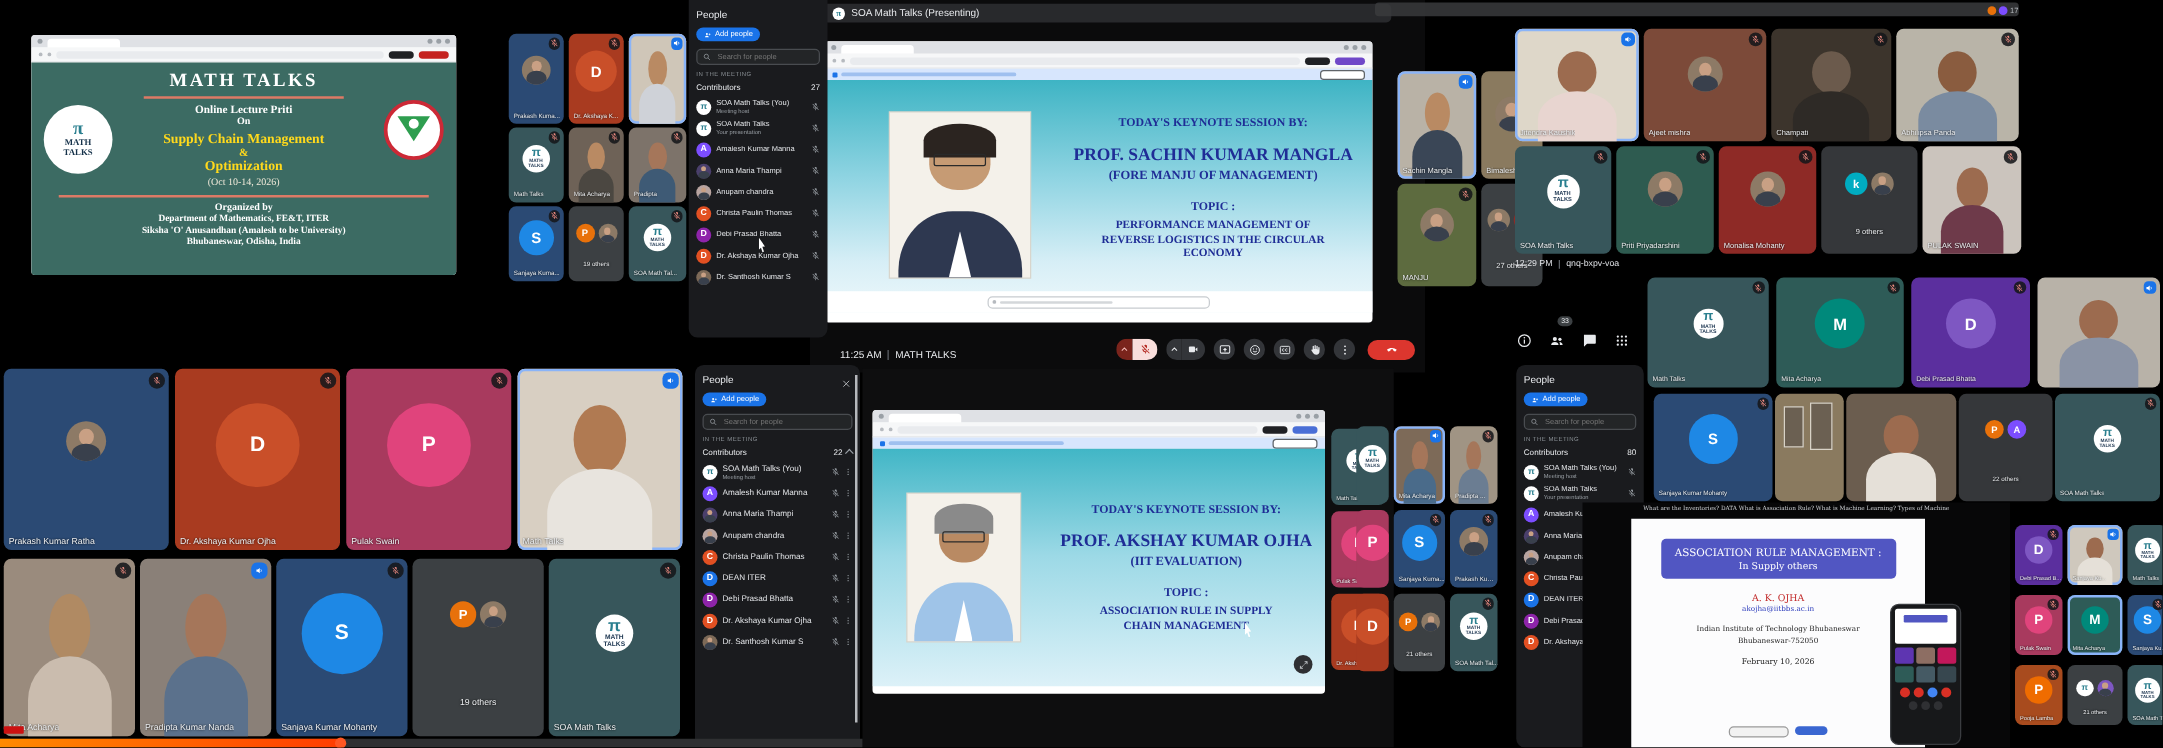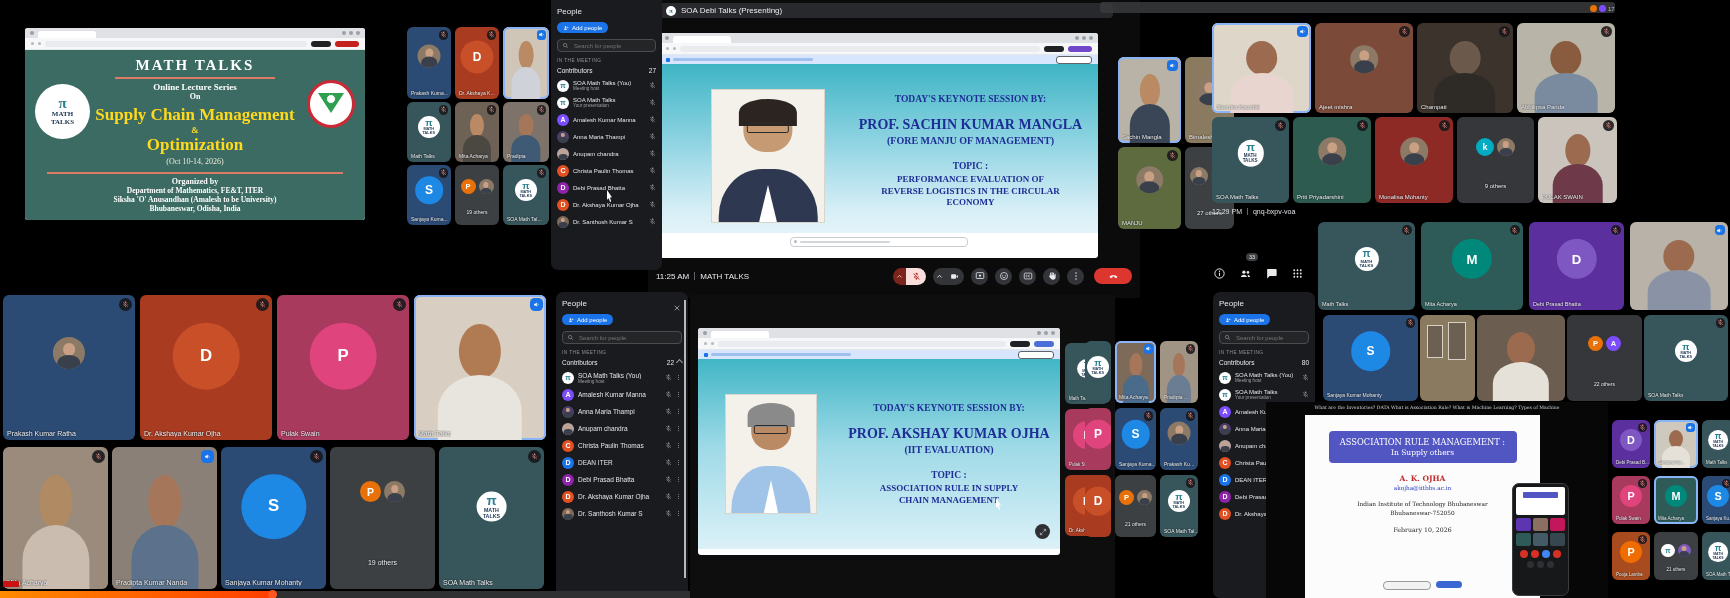--- a/index.html
+++ b/index.html
@@ -57,21 +57,21 @@
   .shdot{width:4px;height:4px;background:#1a73e8;border-radius:1px}
   .shtxt{width:140px;height:3px;background:#9fc0ef;border-radius:2px}
   .shpill{margin-left:auto;width:34px;height:6px;border:1px solid #5f6368;border-radius:3px;background:#fff}
   
   #slideA{position:relative;height:171px;background:#3c6b63;text-align:center;color:#fff;
           font-family:"Liberation Serif",serif;overflow:hidden}
   #slideA .t{font-size:15px;font-weight:700;letter-spacing:2px;padding-top:7px}
   .hr1{width:160px;height:2px;background:#dd7a66;margin:3px auto}
   .s1{font-size:9px;font-weight:700;margin-top:3px}
   .s2{font-size:8px;font-weight:700}
-  .y1,.y3{font-size:17px;font-weight:700;color:#ffd91c}
+  .y1,.y3{font-size:11px;font-weight:700;color:#ffd91c}
   .y1{margin-top:4px}
   .y2{font-size:9px;font-weight:700;color:#ffd91c}
   .dt{font-size:8px;margin-top:2px;color:#efe9d9}
   .hr2{width:296px;height:2px;background:#dd7a66;margin:6px auto 3px}
   .o1{font-size:8px;font-weight:700}
   .o2{font-size:7.5px;font-weight:700}
   #logoL{position:absolute;left:10px;top:34px;width:55px;height:55px;background:#fff;border-radius:50%;
          display:flex;flex-direction:column;align-items:center;justify-content:center;line-height:1}
   #logoL .pi{color:#2a7f8f;font-size:15px;font-weight:700}
   #logoL .mtxt{font-size:7px;font-weight:700;color:#16324a;line-height:1.1}
@@ -173,21 +173,21 @@
   #dtext{left:195px;right:12px;top:30px}
   .ktext .a{font-size:9.5px;margin-bottom:13px}
   .ktext .b{font-size:14px;margin-bottom:2px}
   .ktext .c{font-size:10px;margin-bottom:15px}
   .ktext .d{font-size:9.5px;margin-bottom:3px}
   .ktext .e{font-size:9px;line-height:1.3}
   .dfoot{position:absolute;left:0;right:0;bottom:0;height:17px;background:#fff;display:flex;align-items:center;justify-content:center}
   .dsearch{width:170px;height:8px;border:1px solid #c8ccd0;border-radius:4px;background:#fff;display:flex;
            align-items:center;padding:0 3px;gap:3px}
   .dsline{width:90px;height:2px;background:#d4d7da;border-radius:1px}
-  #dbar{position:absolute;left:0;right:0;top:264px;height:24px;display:flex;align-items:center;padding:0 8px;gap:5px}
+  #dbar{position:absolute;left:16px;right:0;top:264px;height:24px;display:flex;align-items:flex-end;padding:0 8px;gap:5px}
   .dtime,.dname{font-size:8px;color:#e8eaed}
   .dsep{width:1px;height:8px;background:#5f6368}
   #dctl{display:flex;align-items:center;gap:7px;margin-left:auto}
   .cgrp{display:flex;height:17px;border-radius:9px;overflow:hidden}
   .seg{display:flex;align-items:center;justify-content:center}
   .seg svg{width:9px;height:9px}
   .chR{width:13px;background:#7a241c;color:#f2b8b5}
   .micR{width:20px;background:#f9dedc;color:#b3261e}
   .chD{width:12px;background:#333539;color:#e8eaed}
   .camD{width:19px;background:#333539;color:#e8eaed}
@@ -224,21 +224,21 @@
   
   #assocWin{position:absolute;left:1266px;top:402px;width:342px;height:255px;background:#070708;z-index:8}
   .toc{font-size:4.6px;color:#cfd2d6;text-align:center;padding-top:3px;white-space:nowrap;overflow:hidden;
        font-family:"DejaVu Serif",serif}
   #assocSlide{position:absolute;left:39px;top:13px;width:235px;height:183px;background:#fcfcfd;
               font-family:"DejaVu Serif",serif;text-align:center;overflow:hidden}
   .abox{margin:16px auto 0;width:188px;min-height:28px;background:#5156c2;border-radius:4px;color:#fff;
         display:flex;flex-direction:column;align-items:center;justify-content:center;gap:1px;padding:2px 0}
   .abox .h1{font-size:8.3px}
   .abox .h2{font-size:7.5px}
-  .auth{margin-top:11px;font-size:7.5px;font-weight:700;color:#c22b2b}
+  .auth{margin-top:11px;font-size:7.5px;font-weight:400;color:#c22b2b}
   .mail{font-size:5.8px;color:#2b3bbb;margin-top:2px}
   .inst{font-size:5.8px;color:#1c1c1c;margin-top:9px;line-height:1.5}
   .adate{font-size:6.2px;color:#1c1c1c;margin-top:9px}
   .apills{position:absolute;left:0;right:0;bottom:8px;display:flex;justify-content:center;gap:5px}
   .ap1{width:46px;height:7px;border:1px solid #999;border-radius:4px;background:#f2f2f2}
   .ap2{width:26px;height:7px;border-radius:4px;background:#3a66d1}
   
   #phone{position:absolute;left:1512px;top:483px;width:57px;height:113px;background:#17181a;border:1px solid #3a3c40;
          border-radius:7px;z-index:9;padding:3px;box-sizing:border-box}
   .phslide{height:28px;background:#fff;border-radius:2px;position:relative}
@@ -281,21 +281,21 @@
       <span class="pi">π</span>
       <span class="mtxt">MATH</span>
       <span class="mtxt">TALKS</span>
     </div>
     <div id="logoR">
       <div class="tri"></div>
       <div class="eye"></div>
     </div>
     <div class="t">MATH TALKS</div>
     <div class="hr1"></div>
-    <div class="s1">Online Lecture Series</div>
+    <div class="s1">Online Lecture Priti</div>
     <div class="s2">On</div>
     <div class="y1">Supply Chain Management</div>
     <div class="y2">&amp;</div>
     <div class="y3">Optimization</div>
     <div class="dt">(Oct 10-14, 2026)</div>
     <div class="hr2"></div>
     <div class="o1">Organized by</div>
     <div class="o2">Department of Mathematics, FE&amp;T, ITER</div>
     <div class="o2">Siksha 'O' Anusandhan (Amalesh to be University)</div>
     <div class="o2">Bhubaneswar, Odisha, India</div>
@@ -420,21 +420,21 @@
           </svg>
         </div>
       </div>
       <span class="lbl">SOA Math Tal...</span>
     </div>
   </div>
 
 <div id="panelD">
   <div id="dtitle">
     <span class="plogo">π</span>
-    <span class="ptxt">SOA Debi Talks (Presenting)</span>
+    <span class="ptxt">SOA Math Talks (Presenting)</span>
   </div>
   <div class="bwin" style="left:12px;top:33px;width:438px;height:225px">
     <div class="tabs">
       <span class="tabdot"></span>
         <span class="tabA"></span>
       <span class="winbtns">
           <span class="wb"></span>
           <span class="wb"></span>
           <span class="wb"></span>
         </span>
@@ -457,21 +457,21 @@
           <div class="hr"></div>
           <div class="gl"></div>
           <div class="bd"></div>
           <div class="sh"></div>
       </div>
       <div id="dtext" class="ktext">
         <div class="a">TODAY'S KEYNOTE SESSION BY:</div>
         <div class="b">PROF. SACHIN KUMAR MANGLA</div>
         <div class="c">(FORE MANJU OF MANAGEMENT)</div>
         <div class="d">TOPIC :</div>
-        <div class="e">PERFORMANCE EVALUATION OF</div>
+        <div class="e">PERFORMANCE MANAGEMENT OF</div>
         <div class="e">REVERSE LOGISTICS IN THE CIRCULAR</div>
         <div class="e">ECONOMY</div>
       </div>
       <div class="dfoot">
         <div class="dsearch">
             <span class="navdot"></span>
             <span class="dsline"></span>
           </div>
       </div>
     </div>

